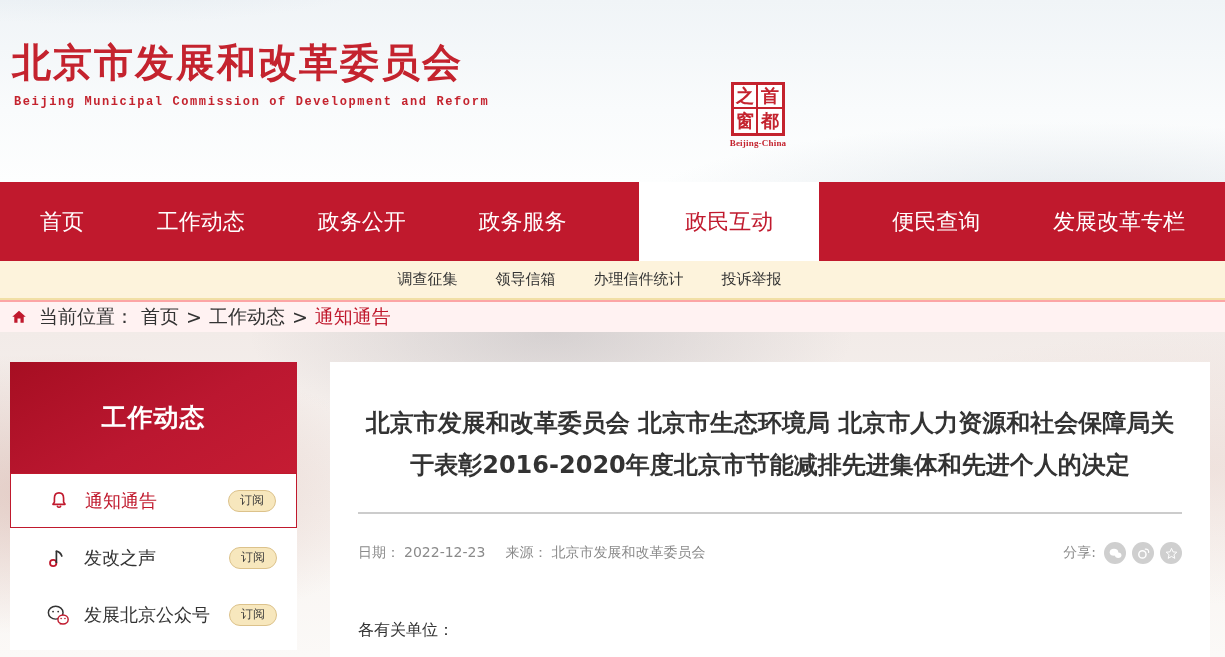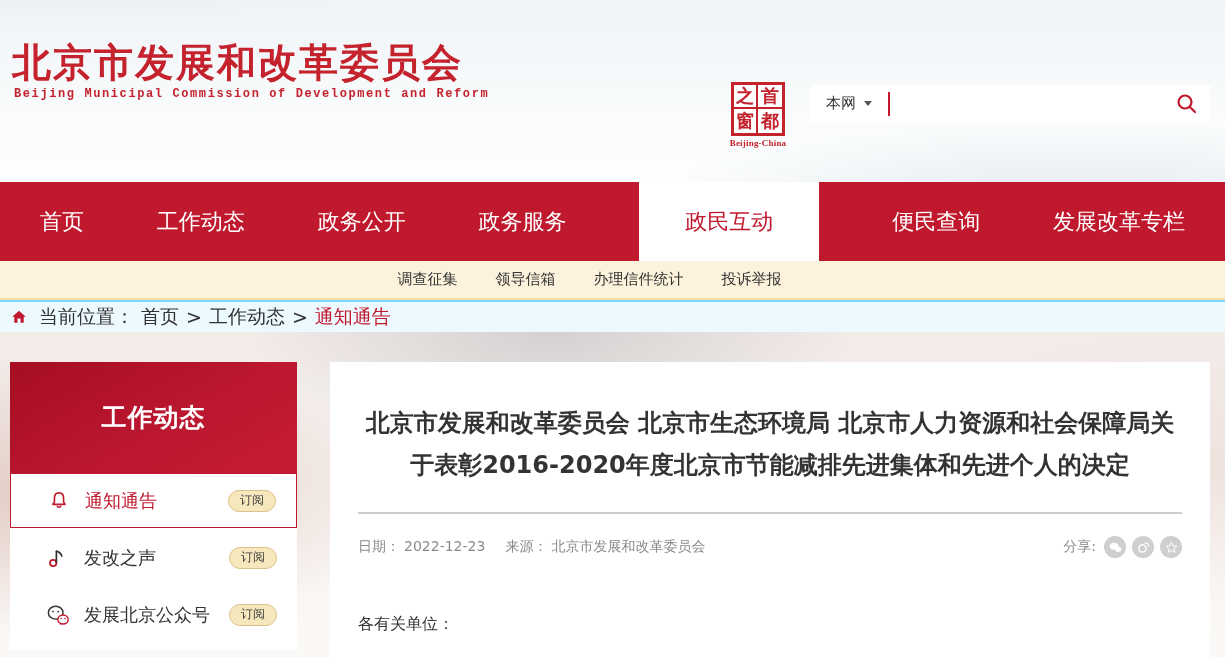--- a/index.html
+++ b/index.html
@@ -1,29 +1,29 @@
 <!DOCTYPE html>
 <html><head>
 <meta charset="utf-8">
 <style>
   * { margin:0; padding:0; box-sizing:border-box; }
   html,body { width:1225px; height:657px; }
   body { font-family:"DejaVu Sans","Liberation Sans",sans-serif; background:#fff; overflow:hidden; }
-  #stage { position:relative; width:1225px; height:657px; background:#7dd3fc; overflow:hidden; }
+  #stage { position:relative; width:1225px; height:657px; background:#fca5a5; overflow:hidden; }
 
   
   .header {
     position:absolute; top:0; left:0; right:0; height:182px;
     background:
       radial-gradient(60% 80% at 88% 115%, rgba(203,213,221,.55), rgba(255,255,255,0) 60%),
       radial-gradient(50% 70% at 8% -25%, rgba(212,222,230,.5), rgba(255,255,255,0) 55%),
       linear-gradient(180deg,#f0f4f7 0%,#f9fbfc 60%,#fdfefe 100%);
   }
   .logo-cn { position:absolute; left:12px; top:36px; font-size:39px; font-weight:bold; color:#c4232e; letter-spacing:2px; cursor:pointer; }
-  .logo-en { position:absolute; left:14px; top:87px; font-family:"Liberation Mono","DejaVu Sans Mono",monospace; font-weight:bold; font-size:12px; letter-spacing:1.6px; color:#c4232e; white-space:nowrap; }
+  .logo-en { position:absolute; left:14px; top:95px; font-family:"Liberation Mono","DejaVu Sans Mono",monospace; font-weight:bold; font-size:12px; letter-spacing:1.6px; color:#c4232e; white-space:nowrap; }
   .top-links { position:absolute; top:45px; right:16px; display:flex; gap:44px; font-size:15px; color:#9e2b3b; }
   .top-links span { cursor:pointer; white-space:nowrap; }
 
   .seal { position:absolute; left:727px; top:82px; width:62px; text-align:center; cursor:pointer; }
   .seal-box { width:54px; height:54px; margin:0 auto; background:#fff; border:3px solid #c4232e; display:grid; grid-template-columns:1fr 1fr; grid-template-rows:1fr 1fr; }
   .seal-box span { display:flex; align-items:center; justify-content:center; font-family:"DejaVu Serif","Liberation Serif",serif; font-weight:bold; color:#c4232e; font-size:18px; line-height:1; }
   .seal-box span:nth-child(1) { border-right:2px solid #c4232e; border-bottom:2px solid #c4232e; }
   .seal-box span:nth-child(2) { border-bottom:2px solid #c4232e; }
   .seal-box span:nth-child(3) { border-right:2px solid #c4232e; }
   .seal-caption { margin-top:2px; font-family:"Liberation Serif","DejaVu Serif",serif; font-weight:bold; font-size:9px; color:#c4232e; letter-spacing:.2px; }
@@ -66,21 +66,21 @@
   .side-item + .side-item { margin-top:2px; }
   .side-icon { width:28px; display:flex; align-items:center; justify-content:center; }
   .side-lbl { flex:1; margin-left:12px; font-size:18px; color:#333; white-space:nowrap; }
   .side-item.active .side-lbl { color:#c0192d; }
   .sub-btn { width:48px; height:22px; border-radius:11px; background:#f7e7bd; border:1px solid #dcc28b; color:#3a3a3a; font-size:12px; display:flex; align-items:center; justify-content:center; cursor:pointer; flex:none; }
 
   
   .content { position:absolute; left:330px; top:362px; width:880px; height:295px; background:#fff; padding:0 28px; }
   .article-title { margin:40px auto 0; max-width:815px; text-align:center; font-size:24px; font-weight:bold; color:#333; line-height:42px; }
   .sep { margin-top:26px; border-top:2px solid #ccc; }
-  .meta { margin-top:22px; display:flex; align-items:center; justify-content:space-between; color:#8a8a8a; font-size:14px; }
+  .meta { margin-top:28px; display:flex; align-items:center; justify-content:space-between; color:#8a8a8a; font-size:14px; }
   .meta-left span { margin-right:4px; }
   .meta-left .gap { margin-right:20px; }
   .share { display:flex; align-items:center; gap:6px; }
   .share-label { margin-right:2px; }
   .share-circle { width:22px; height:22px; border-radius:50%; background:#cfcfcf; display:flex; align-items:center; justify-content:center; cursor:pointer; }
   .greeting { margin-top:56px; font-size:16px; color:#333; }
 </style>
 </head>
 <body>
 
@@ -94,34 +94,20 @@
     <div class="seal">
       <div class="seal-box">
         <span>之</span>
         <span>首</span>
         <span>窗</span>
         <span>都</span>
       </div>
       <div class="seal-caption">Beijing-China</div>
     </div>
 
-    <div class="searchbox">
-      <div class="scope">
-        <span>本网</span>
-        <i class="caret-down"></i>
-      </div>
-      <div class="cursor-line"></div>
-      <input class="search-input" placeholder="" style="">
-      <div class="search-btn">
-        <svg width="24" height="24" viewBox="0 0 24 24">
-          <circle cx="10" cy="10" r="6.5" fill="none" stroke="#c0192d" stroke-width="2.2"></circle>
-          <line x1="15" y1="15" x2="20" y2="20" stroke="#c0192d" stroke-width="2.2" stroke-linecap="round"></line>
-        </svg>
-      </div>
-    </div>
   </div>
 
   <div class="nav">
     <div class="nav-item">首页</div>
     <div class="nav-item">工作动态</div>
     <div class="nav-item">政务公开</div>
     <div class="nav-item">政务服务</div>
     <div class="nav-item active">政民互动</div>
     <div class="nav-item">便民查询</div>
     <div class="nav-item">发展改革专栏</div>

